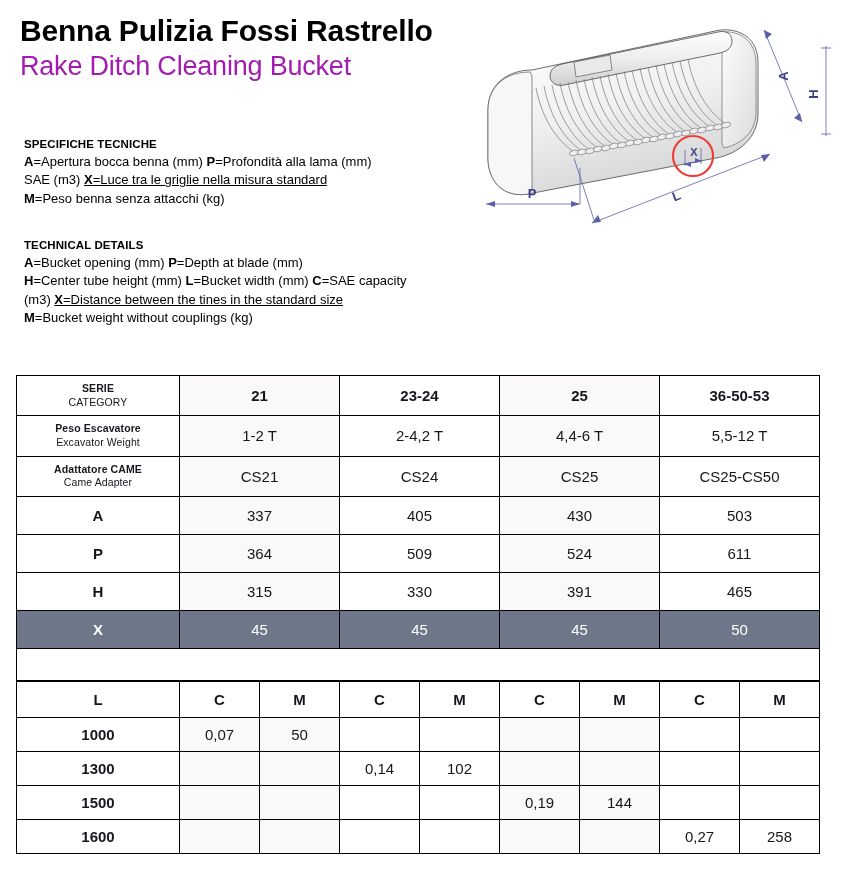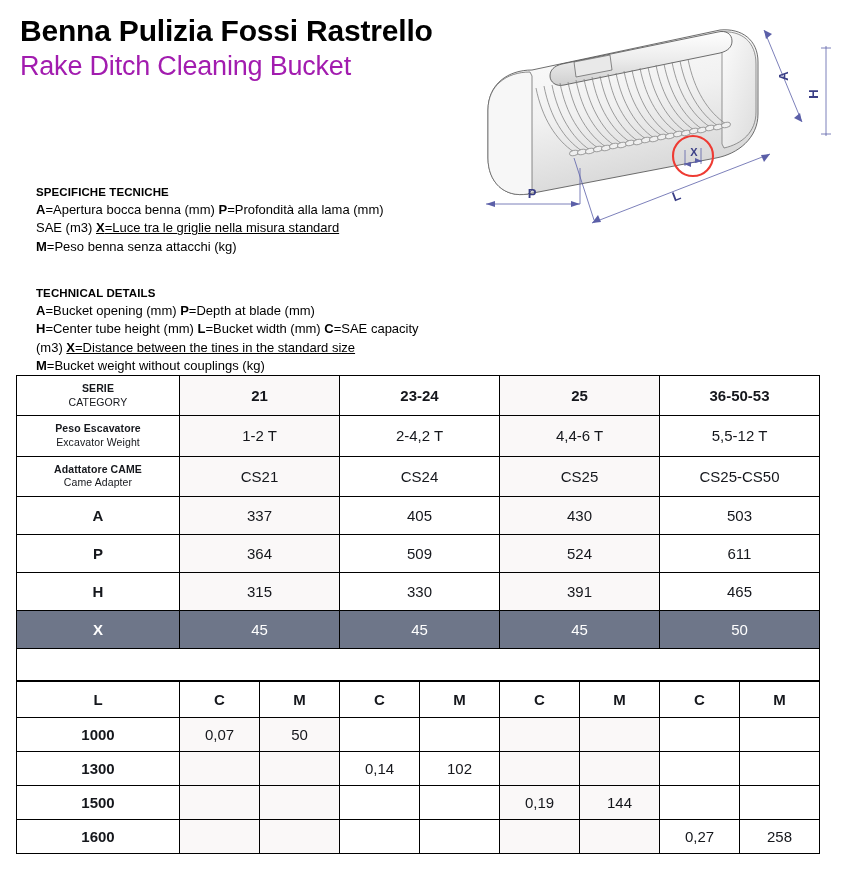--- a/index.html
+++ b/index.html
@@ -22,21 +22,21 @@
   .title-it {
     font-size: 30px; font-weight: 700; letter-spacing: -0.2px;
     line-height: 1.12; color: #000; white-space: nowrap;
   }
   .title-en {
     font-size: 27px; font-weight: 400; letter-spacing: -0.2px;
     line-height: 1.15; color: #a21caf; white-space: nowrap; margin-top: 3px;
   }
 
   
-  .spec-block { position: absolute; left: 36px; width: 460px; margin-top: 48px; }
+  .spec-block { position: absolute; left: 24px; width: 460px; }
   .spec-it { top: 138px; }
   .spec-en { top: 239px; }
   .spec-head {
     font-size: 11.5px; font-weight: 700; letter-spacing: 0.1px;
     margin-bottom: 3px; color: #000;
   }
   .spec-line {
     font-size: 13px; line-height: 1.42; color: #000;
   }
   .spec-line b { font-weight: 700; }

